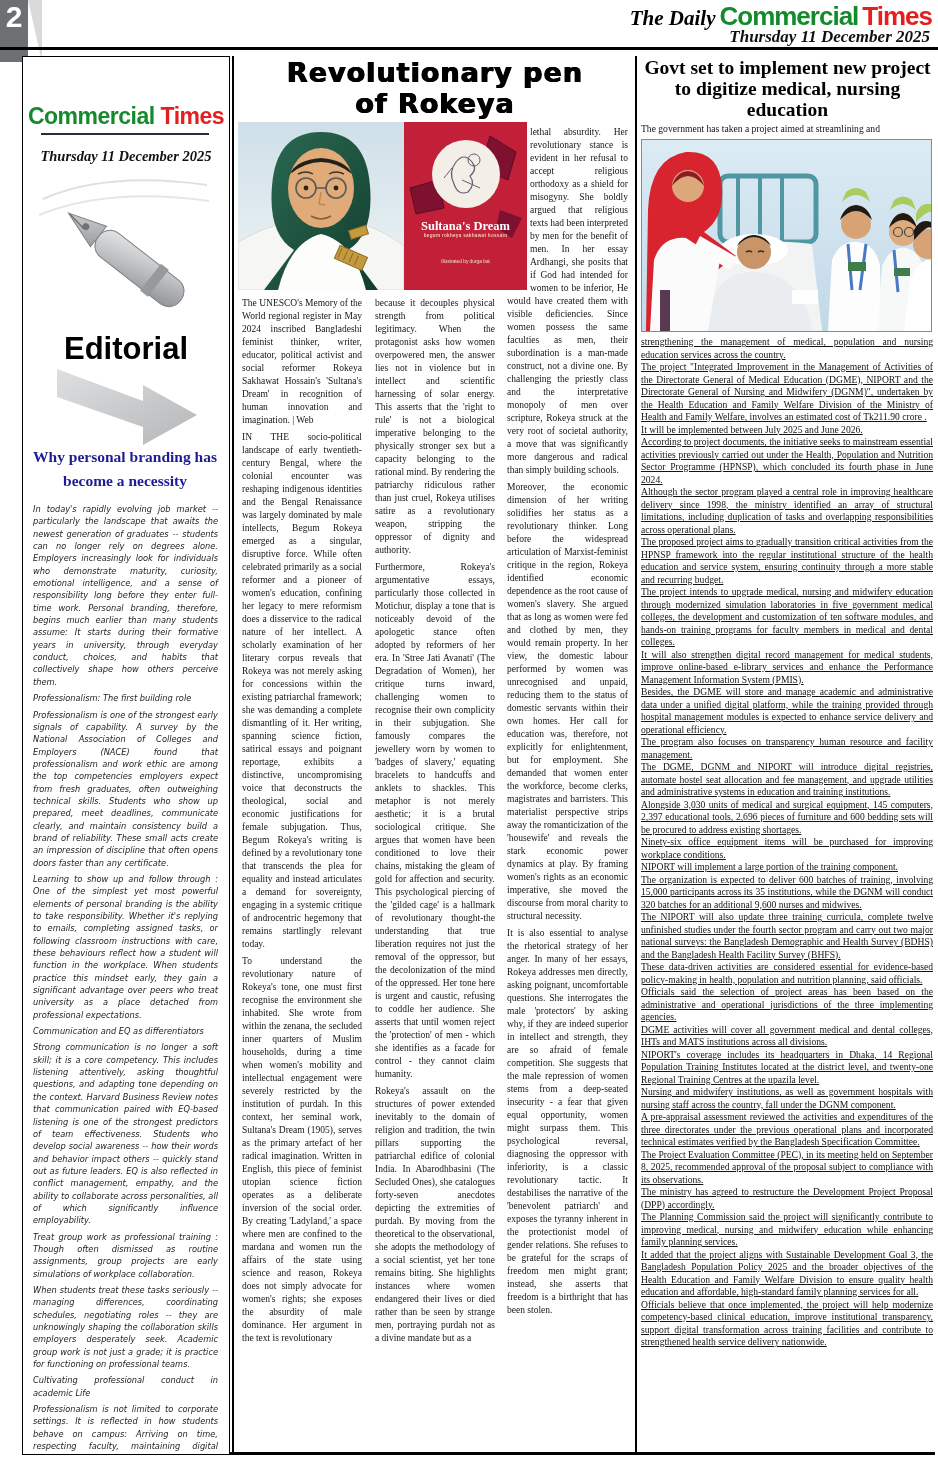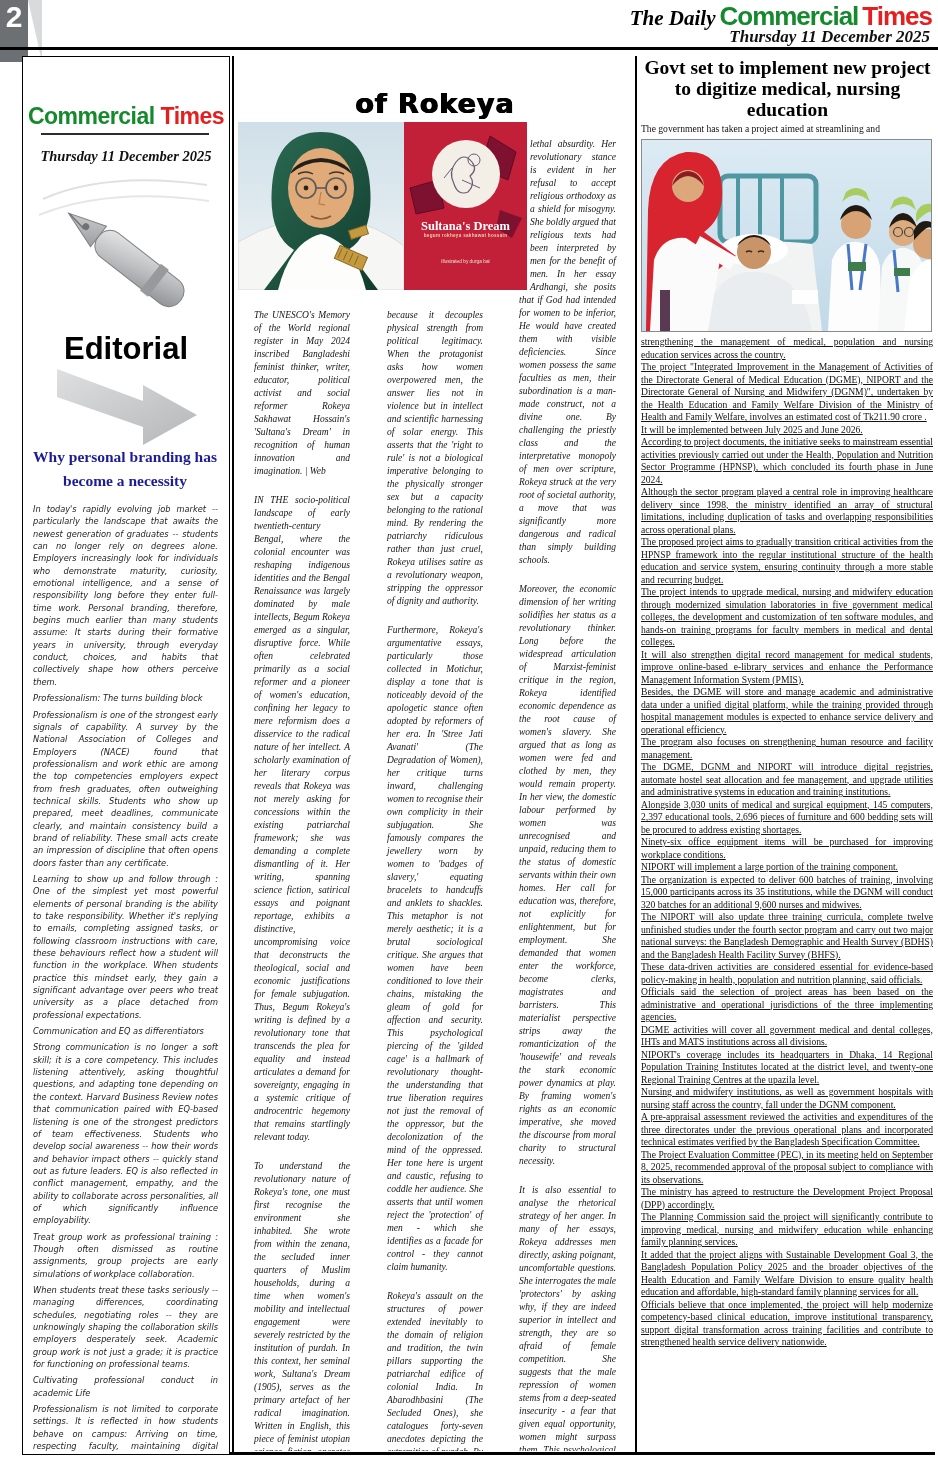--- a/index.html
+++ b/index.html
@@ -46,21 +46,21 @@
         text-shadow:0.6px 0 0 #000,-0.6px 0 0 #000;}
   .mid-image{left:238px;top:122px;width:289px;height:168px;}
   .bookcover{position:absolute;right:0;top:0;width:123px;height:168px;background:#a21caf;overflow:hidden;}
   .bc-title{position:absolute;left:0;top:98px;width:100%;text-align:center;color:#fff;
         font:bold 12.5px/1 "Liberation Serif",serif;}
   .bc-sub{position:absolute;left:0;top:112px;width:100%;text-align:center;color:#f3cdb0;
         font:bold 4.6px/1 "Liberation Sans",sans-serif;letter-spacing:.3px;}
   .bc-credit{position:absolute;left:0;top:138px;width:100%;text-align:center;color:#e9e2d5;
         font:4.8px/1 "Liberation Sans",sans-serif;}
   .mid-col{font:9.5px/13px "Liberation Serif",serif;text-align:justify;overflow:hidden;color:#141414;}
-  .mid-col p{margin:16px;font-style:italic;}
+  .mid-col p{margin:4px;}
   .col1{left:238px;top:293px;width:128px;height:1158px;}
   .col2{left:371px;top:293px;width:128px;height:1158px;}
   .col3{left:503px;top:122px;width:129px;height:1329px;}
   .col3-spacer{float:left;width:27px;height:171px;}
 
   
   .right-headline{left:641px;top:57px;width:293px;text-align:center;
         font:bold 19.5px/21px "Liberation Serif",serif;color:#000;}
   .right-lead{left:641px;top:123px;width:292px;height:13px;overflow:hidden;
         font:9.6px/12.5px "Liberation Serif",serif;text-align:justify;}
@@ -135,34 +135,34 @@
               <stop offset="1" stop-color="#a7a9ac"></stop>
           </linearGradient>
         </defs>
         <path d="M10 6 L96 38 L96 22 L150 52 L96 82 L96 64 L10 34 Z" fill="url(#arrG)" opacity="0.85"></path>
       </svg>
     </div>
 
     <div class="ed-headline">Why personal branding has become a necessity</div>
     <div class="ed-body">
         <p>In today's rapidly evolving job market -- particularly the landscape that awaits the newest generation of graduates -- students can no longer rely on degrees alone. Employers increasingly look for individuals who demonstrate maturity, curiosity, emotional intelligence, and a sense of responsibility long before they enter full-time work. Personal branding, therefore, begins much earlier than many students assume: It starts during their formative years in university, through everyday conduct, choices, and habits that collectively shape how others perceive them.</p>
-        <p>Professionalism: The turns building block</p>
+        <p>Professionalism: The first building role</p>
         <p>Professionalism is one of the strongest early signals of capability. A survey by the National Association of Colleges and Employers (NACE) found that professionalism and work ethic are among the top competencies employers expect from fresh graduates, often outweighing technical skills. Students who show up prepared, meet deadlines, communicate clearly, and maintain consistency build a brand of reliability. These small acts create an impression of discipline that often opens doors faster than any certificate.</p>
         <p>Learning to show up and follow through : One of the simplest yet most powerful elements of personal branding is the ability to take responsibility. Whether it's replying to emails, completing assigned tasks, or following classroom instructions with care, these behaviours reflect how a student will function in the workplace. When students practice this mindset early, they gain a significant advantage over peers who treat university as a place detached from professional expectations.</p>
         <p>Communication and EQ as differentiators</p>
         <p>Strong communication is no longer a soft skill; it is a core competency. This includes listening attentively, asking thoughtful questions, and adapting tone depending on the context. Harvard Business Review notes that communication paired with EQ-based listening is one of the strongest predictors of team effectiveness. Students who develop social awareness -- how their words and behavior impact others -- quickly stand out as future leaders. EQ is also reflected in conflict management, empathy, and the ability to collaborate across personalities, all of which significantly influence employability.</p>
         <p>Treat group work as professional training : Though often dismissed as routine assignments, group projects are early simulations of workplace collaboration.</p>
         <p>When students treat these tasks seriously -- managing differences, coordinating schedules, negotiating roles -- they are unknowingly shaping the collaboration skills employers desperately seek. Academic group work is not just a grade; it is practice for functioning on professional teams.</p>
         <p>Cultivating professional conduct in academic Life</p>
         <p>Professionalism is not limited to corporate settings. It is reflected in how students behave on campus: Arriving on time, respecting faculty, maintaining digital etiquette, dressing appropriately for presentations, and communicating with intention. These habits create a brand of maturity. Over time, faculty, peers, and mentors begin to associate the student with credibility, leading to referrals, recommendations, and leadership opportunities.</p>
       </div>
   </div>
 
   <div class="abs mid-headline">
-    <br>
+    <span>Revolutionary pen</span><br>
     <span>of Rokeya</span>
   </div>
 
   <div class="abs mid-image">
     <svg width="166" height="168" viewBox="0 0 166 168" style="position:absolute;left:0;top:0;">
       <defs>
         <linearGradient id="bgP" x1="0" y1="0" x2="0" y2="1">
           <stop offset="0" stop-color="#cfdfe8"></stop>
             <stop offset="1" stop-color="#eef4f6"></stop>
         </linearGradient>
@@ -297,21 +297,21 @@
   <div class="abs right-body">
       <p>strengthening the management of medical, population and nursing education services across the country.</p>
       <p>The project "Integrated Improvement in the Management of Activities of the Directorate General of Medical Education (DGME), NIPORT and the Directorate General of Nursing and Midwifery (DGNM)", undertaken by the Health Education and Family Welfare Division of the Ministry of Health and Family Welfare, involves an estimated cost of Tk211.90 crore .</p>
       <p>It will be implemented between July 2025 and June 2026.</p>
       <p>According to project documents, the initiative seeks to mainstream essential activities previously carried out under the Health, Population and Nutrition Sector Programme (HPNSP), which concluded its fourth phase in June 2024.</p>
       <p>Although the sector program played a central role in improving healthcare delivery since 1998, the ministry identified an array of structural limitations, including duplication of tasks and overlapping responsibilities across operational plans.</p>
       <p>The proposed project aims to gradually transition critical activities from the HPNSP framework into the regular institutional structure of the health education and service system, ensuring continuity through a more stable and recurring budget.</p>
       <p>The project intends to upgrade medical, nursing and midwifery education through modernized simulation laboratories in five government medical colleges, the development and customization of ten software modules, and hands-on training programs for faculty members in medical and dental colleges.</p>
       <p>It will also strengthen digital record management for medical students, improve online-based e-library services and enhance the Performance Management Information System (PMIS).</p>
       <p>Besides, the DGME will store and manage academic and administrative data under a unified digital platform, while the training provided through hospital management modules is expected to enhance service delivery and operational efficiency.</p>
-      <p>The program also focuses on strengthening human resource and facility management.</p>
+      <p>The program also focuses on transparency human resource and facility management.</p>
       <p>The DGME, DGNM and NIPORT will introduce digital registries, automate hostel seat allocation and fee management, and upgrade utilities and administrative systems in education and training institutions.</p>
       <p>Alongside 3,030 units of medical and surgical equipment, 145 computers, 2,397 educational tools, 2,696 pieces of furniture and 600 bedding sets will be procured to address existing shortages.</p>
       <p>Ninety-six office equipment items will be purchased for improving workplace conditions.</p>
       <p>NIPORT will implement a large portion of the training component.</p>
       <p>The organization is expected to deliver 600 batches of training, involving 15,000 participants across its 35 institutions, while the DGNM will conduct 320 batches for an additional 9,600 nurses and midwives.</p>
       <p>The NIPORT will also update three training curricula, complete twelve unfinished studies under the fourth sector program and carry out two major national surveys: the Bangladesh Demographic and Health Survey (BDHS) and the Bangladesh Health Facility Survey (BHFS).</p>
       <p>These data-driven activities are considered essential for evidence-based policy-making in health, population and nutrition planning, said officials.</p>
       <p>Officials said the selection of project areas has been based on the administrative and operational jurisdictions of the three implementing agencies.</p>
       <p>DGME activities will cover all government medical and dental colleges, IHTs and MATS institutions across all divisions.</p>
       <p>NIPORT's coverage includes its headquarters in Dhaka, 14 Regional Population Training Institutes located at the district level, and twenty-one Regional Training Centres at the upazila level.</p>

